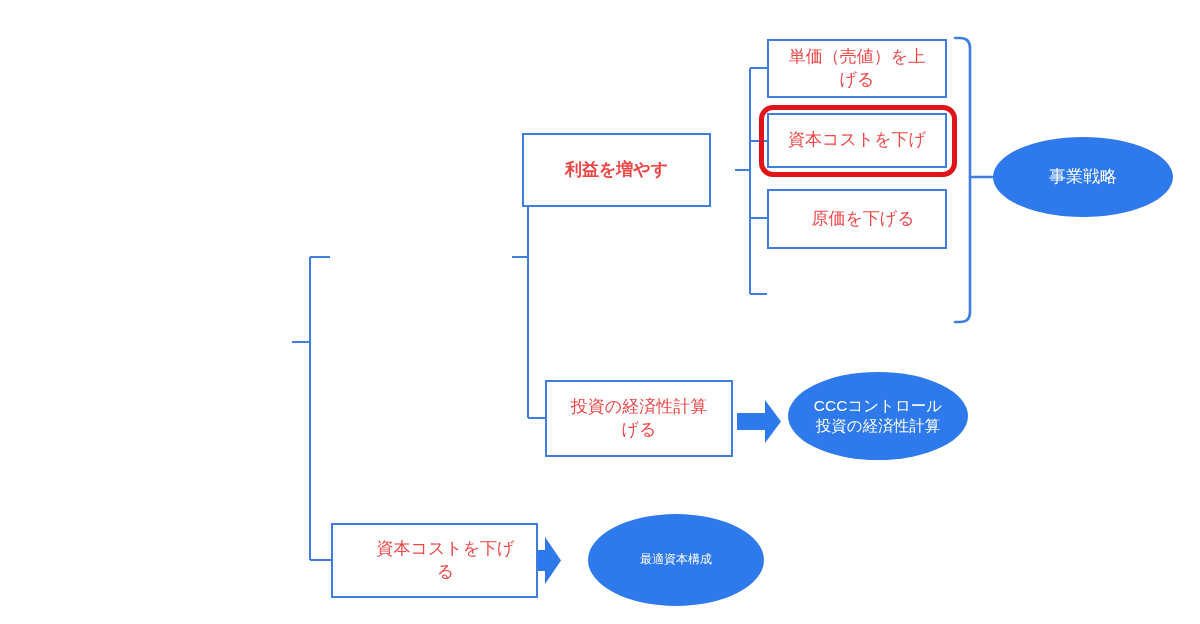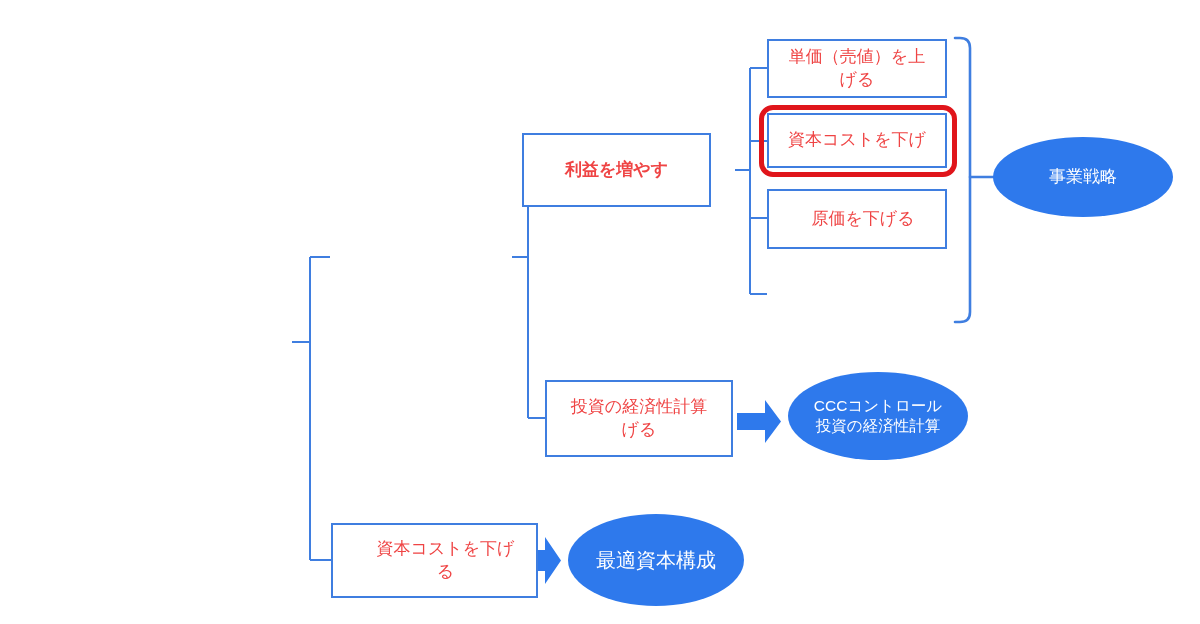--- a/index.html
+++ b/index.html
@@ -114,17 +114,17 @@
 
   <div class="ellipse" style="left:993px;top:137px;width:180px;height:80px;">
     <span class="label">事業戦略</span>
   </div>
 
   <div class="ellipse small-text" style="left:788px;top:372px;width:180px;height:88px;">
     <span class="label">CCCコントロール
 投資の経済性計算</span>
   </div>
 
-  <div class="ellipse" style="left:568px;top:514px;width:176px;height:92px;font-size:20px;">
+  <div class="ellipse" style="left:588px;top:514px;width:176px;height:92px;font-size:12px;">
     <span class="label">最適資本構成</span>
   </div>
 
 </div>
 
 </body></html>

